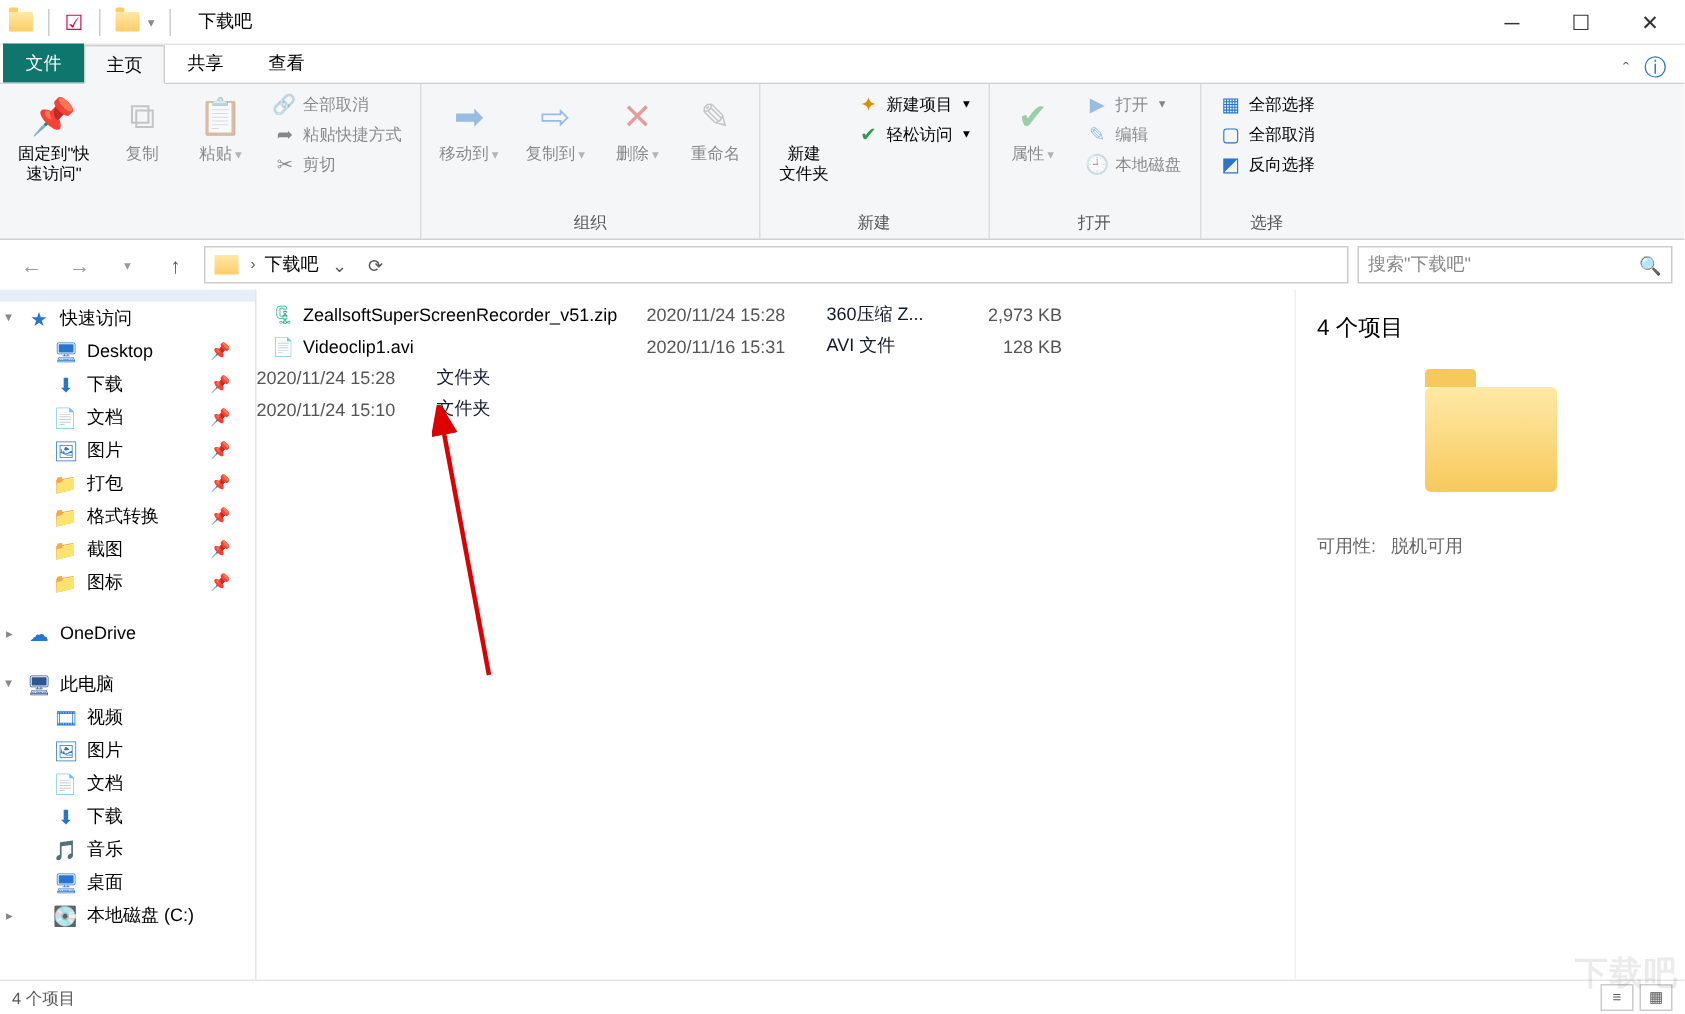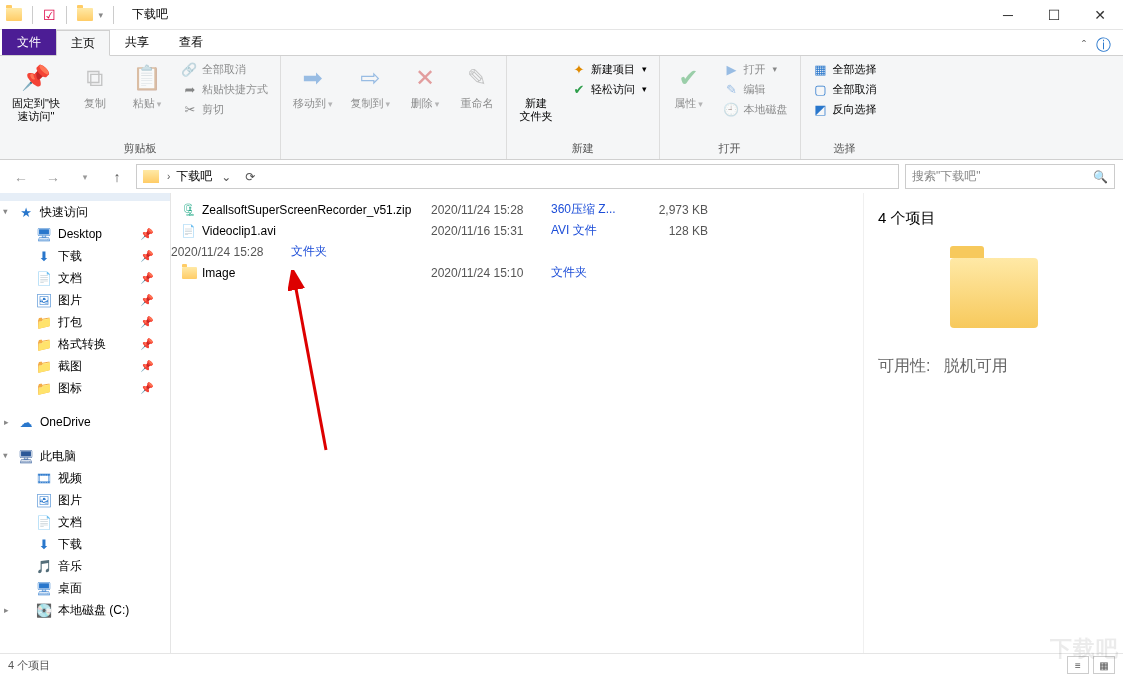--- a/index.html
+++ b/index.html
@@ -12,21 +12,21 @@
 .titlebar .folder-ico { width:16px; height:13px; background:linear-gradient(#ffe9a6,#fc6); border-radius:1px; position:relative; }
 .titlebar .folder-ico::before { content:""; position:absolute; top:-3px; left:0; width:6px; height:3px; background:#fc6; border-radius:1px 1px 0 0;}
 .titlebar .divider { width:1px; height:18px; background:#ccc; margin:0 4px;}
 .titlebar .title { margin-left:8px; font-size:12px;}
 .titlebar .winbtns { margin-left:auto; display:flex; }
 .titlebar .winbtns div { width:46px; height:30px; display:flex; align-items:center; justify-content:center; font-size:14px; color:#333; cursor:pointer;}
 
 
 .tabbar { height:25px; display:flex; align-items:flex-end; padding-left:2px; position:relative; background:#fff; }
 .tab { padding:4px 14px 3px; font-size:12px; border:1px solid transparent; cursor:pointer; }
-.tab.file { background:#4c1d95; color:#fff; }
+.tab.file { background:#0f766e; color:#fff; }
 .tab.active { background:#f5f6f7; border:1px solid #d0d0d0; border-bottom:1px solid #f5f6f7; position:relative; top:1px;}
 .tabbar .right-ctl { margin-left:auto; display:flex; align-items:center; gap:10px; padding-right:12px; color:#666; }
 
 
 .ribbon { height:105px; background:#f5f6f7; border-top:1px solid #d0d0d0; border-bottom:1px solid #d0d0d0; display:flex; }
 .group { border-right:1px solid #ddd; padding:4px 8px 0px; display:flex; flex-direction:column; align-items:center; }
 .group-body { flex:1; display:flex; align-items:flex-start; gap:10px; }
 .group-label { font-size:11px; color:#555; padding:2px 0 3px; text-align:center; width:100%; }
 .rb-btn-lg { display:flex; flex-direction:column; align-items:center; gap:3px; padding:2px 4px; cursor:pointer; min-width:42px; }
 .rb-btn-lg .ico { width:32px; height:32px; display:flex; align-items:center; justify-content:center; font-size:24px;}
@@ -65,33 +65,33 @@
 
 .filepane { flex:1; display:flex; }
 .filelist { flex:1; padding:6px 0 0 0; position:relative;}
 .col-headers { display:flex; height:26px; border-bottom:1px solid #f0f0f0; font-size:12px; color:#444; align-items:center; }
 .col-headers div { padding-left:10px;}
 .col-name { width:260px;} .col-date { width:120px;} .col-type { width:85px;} .col-size { width:90px; text-align:right; padding-right:18px;}
 .row { display:flex; height:21px; align-items:center; font-size:12px; cursor:pointer;}
 .row .cell-name { width:260px; display:flex; align-items:center; gap:5px; padding-left:10px;}
 .row .cell-name .fico { width:16px; height:16px; display:flex; align-items:center; justify-content:center;}
 .row .cell-date { width:120px; color:#555;}
-.row .cell-type { width:85px; color:#1d4ed8;}
+.row .cell-type { width:85px; color:#0f172a;}
 .row .cell-size { width:90px; text-align:right; color:#555; padding-right:18px;}
 .sort-ind { font-size:8px; margin-left:40px; color:#999;}
 
 
 .red-arrow { position:absolute; left:288px; top:270px; pointer-events:none; z-index:20; }
 
 
 .previewpane { width:260px; padding:16px 14px; border-left:1px solid #f0f0f0;}
 .previewpane .count { font-size:15px; margin-bottom:30px;}
 .previewpane .big-folder { width:88px; height:70px; background:linear-gradient(#ffe9a6,#f7c95c); border-radius:4px; margin:14px auto 28px; position:relative;}
 .previewpane .big-folder::before { content:""; position:absolute; top:-12px; left:0; width:34px; height:12px; background:#f7c95c; border-radius:3px 3px 0 0;}
-.previewpane .avail { font-size:16px; color:#666;}
+.previewpane .avail { font-size:12px; color:#666;}
 
 
 .statusbar { height:23px; border-top:1px solid #e5e5e5; display:flex; align-items:center; padding:0 8px; font-size:11px; color:#555;}
 .statusbar .viewbtns { margin-left:auto; display:flex; gap:4px;}
 .statusbar .viewbtns div { width:22px; height:18px; border:1px solid #ccc; display:flex; align-items:center; justify-content:center; font-size:10px; cursor:pointer;}
 
 
 .c-blue { color:#2977cc;} .c-green { color:#2e9e4b;} .c-orange { color:#e08a00;} .c-gray { color:#888;} .c-darkblue { color:#2b5797;}
 .folder-mini { width:15px; height:12px; background:linear-gradient(#ffe9a6,#fc6); border-radius:1px; position:relative;}
 .folder-mini::before{content:"";position:absolute;top:-3px;left:0;width:5px;height:3px;background:#fc6;border-radius:1px 1px 0 0;}
@@ -159,21 +159,20 @@
         <div class="rb-btn-sm disabled">
             <span class="ico">➦</span>
             <span>粘贴快捷方式</span>
           </div>
         <div class="rb-btn-sm disabled">
             <span class="ico">✂</span>
             <span>剪切</span>
           </div>
       </div>
     </div>
-    <div class="group-label">剪贴板</div>
   </div>
 
   <div class="group">
     <div class="group-body">
       <div class="rb-btn-lg disabled">
           <div class="ico c-blue">➡</div>
           <div class="lbl dd-arrow">移动到</div>
         </div>
       <div class="rb-btn-lg disabled">
           <div class="ico c-blue">⇨</div>
@@ -181,20 +180,21 @@
         </div>
       <div class="rb-btn-lg disabled">
           <div class="ico" style="color:#c33;">✕</div>
           <div class="lbl dd-arrow">删除</div>
         </div>
       <div class="rb-btn-lg disabled">
           <div class="ico c-gray">✎</div>
           <div class="lbl">重命名</div>
         </div>
     </div>
+    <div class="group-label">组织</div>
   </div>
 
   <div class="group">
     <div class="group-body">
       <div class="rb-btn-lg">
           <div class="ico">
             <span class="folder-ico" style="width:28px;height:22px;"></span>
           </div>
           <div class="lbl">新建
 文件夹</div>
@@ -399,26 +399,20 @@
             <div class="cell-date">2020/11/16 15:31</div>
             <div class="cell-type">AVI 文件</div>
             <div class="cell-size">128 KB</div>
           </div>
           <div class="row">
             <div class="cell-date">2020/11/24 15:28</div>
             <div class="cell-type">文件夹</div>
             <div class="cell-size"></div>
           </div>
           <div class="row">
-            <div class="cell-name">
-              <span class="fico">
-                <span class="folder-mini"></span>
-              </span>
-              <span>Image</span>
-            </div>
             <div class="cell-date">2020/11/24 15:10</div>
             <div class="cell-type">文件夹</div>
             <div class="cell-size"></div>
           </div>
         </div>
     </div>
 
     <div class="previewpane">
       <div class="count">4 个项目</div>
       <div class="big-folder"></div>

